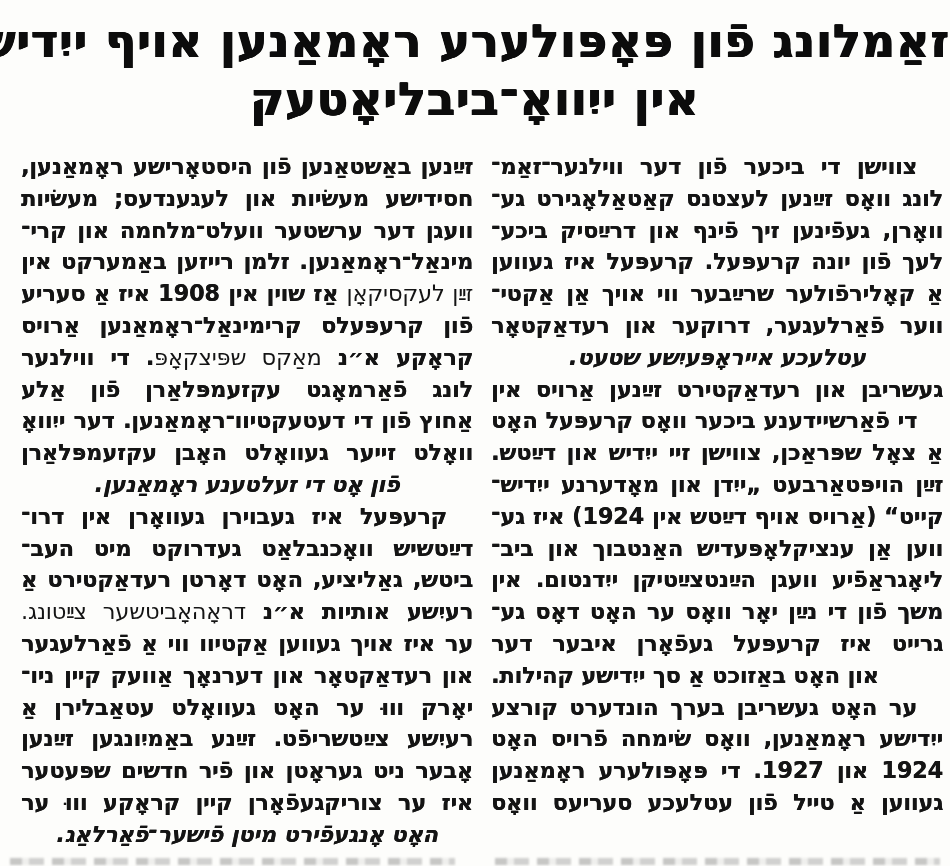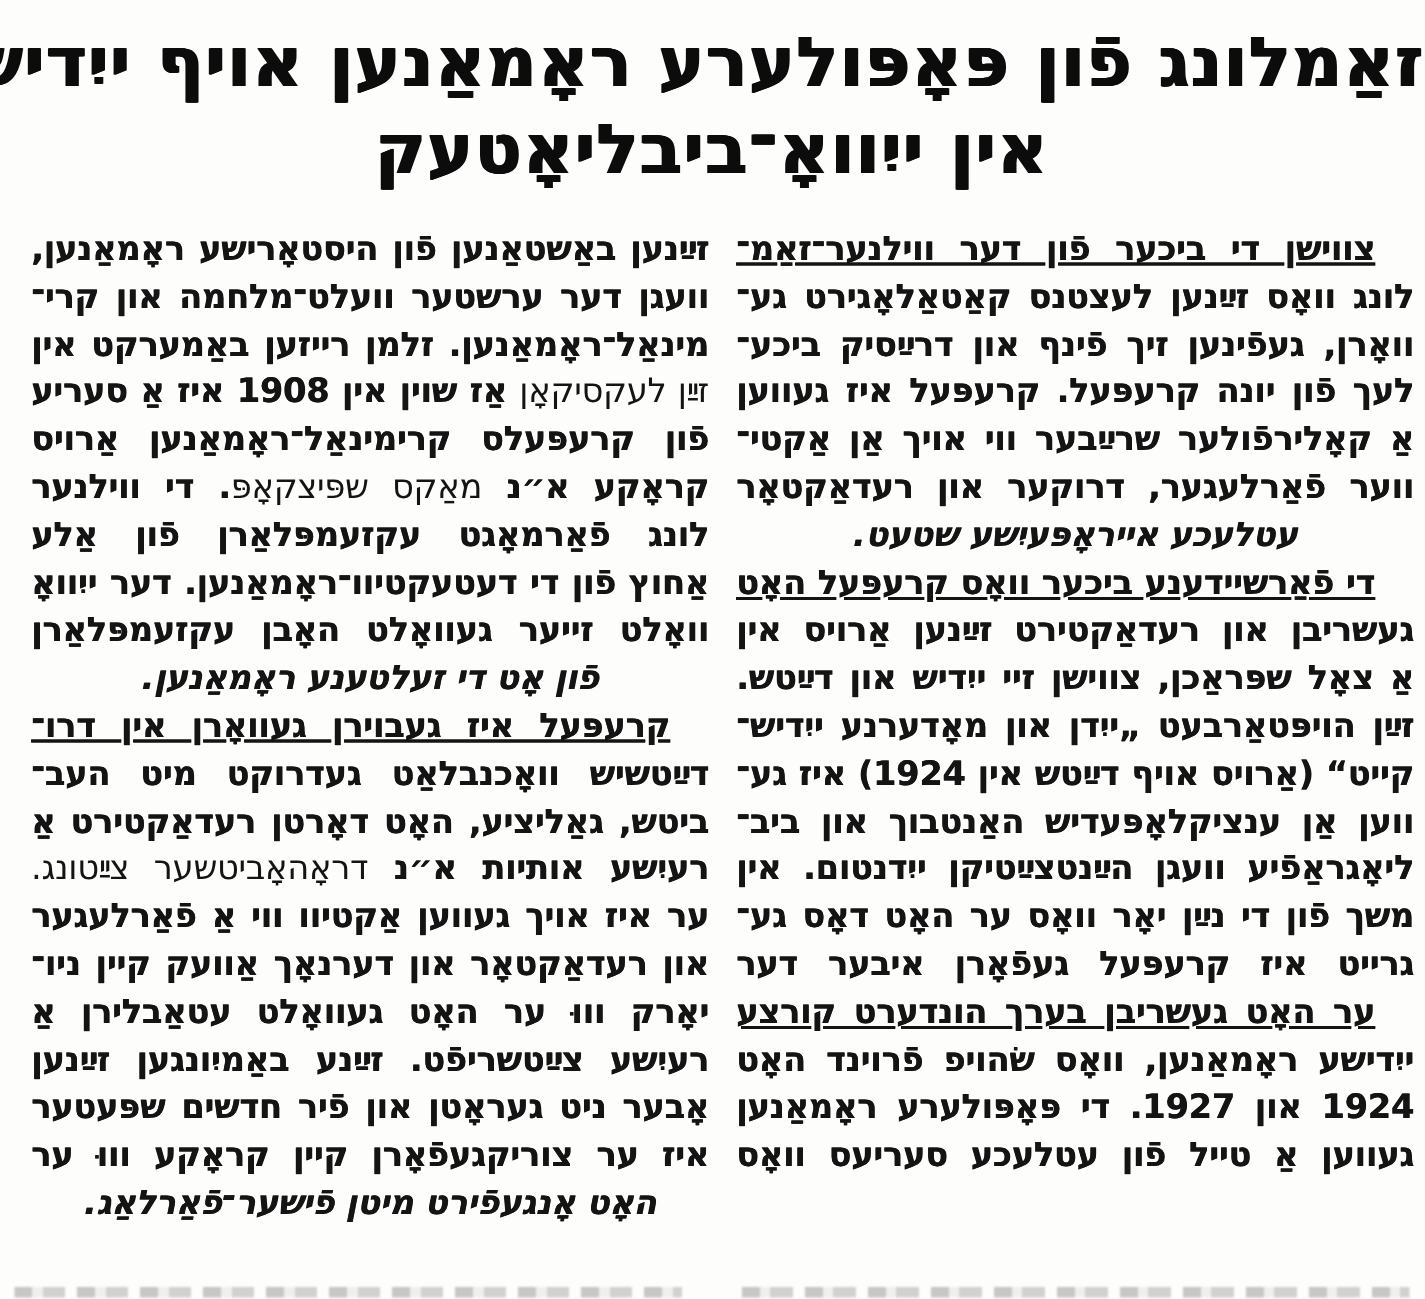--- a/index.html
+++ b/index.html
@@ -44,21 +44,21 @@
     height: 31.8px;
     line-height: 31.8px;
     font-size: 22.5px;
     font-weight: 700;
     letter-spacing: -0.2px;
     text-align: justify;
     text-align-last: justify;
     overflow: hidden;
     text-shadow: 0.25px 0 0 currentColor;
   }
-  .p-indent { padding-right: 26px; text-decoration: underline; }
+  .p-indent { padding-right: 26px; }
   .align-center { text-align-last: center; font-style: italic; }
   .align-left  { text-align-last: left; }
   .light {
     font-weight: 400;
     text-shadow: none;
   }
   .cutoff {
     position: absolute;
     top: 858px;
     height: 7px;
@@ -83,36 +83,38 @@
   </div>
 
   <div class="col col-first" id="col-first">
       <div class="line p-indent">צווישן די ביכער פֿון דער ווילנער־זאַמ־</div>
       <div class="line">לונג וואָס זײַנען לעצטנס קאַטאַלאָגירט גע־</div>
       <div class="line">וואָרן, געפֿינען זיך פֿינף און דרײַסיק ביכע־</div>
       <div class="line">לעך פֿון יונה קרעפּעל. קרעפּעל איז געווען</div>
       <div class="line">אַ קאָלירפֿולער שרײַבער ווי אויך אַן אַקטי־</div>
       <div class="line">ווער פֿאַרלעגער, דרוקער און רעדאַקטאָר אין</div>
       <div class="line align-center">עטלעכע אייראָפּעיִשע שטעט.</div>
+      <div class="line">געשריבן און רעדאַקטירט זײַנען אַרויס אין</div>
       <div class="line p-indent">די פֿאַרשיידענע ביכער וואָס קרעפּעל האָט</div>
-      <div class="line">געשריבן און רעדאַקטירט זײַנען אַרויס אין</div>
       <div class="line">אַ צאָל שפּראַכן, צווישן זיי ייִדיש און דײַטש.</div>
       <div class="line">זײַן הויפּטאַרבעט „ייִדן און מאָדערנע ייִדיש־</div>
       <div class="line">קייט“ (אַרויס אויף דײַטש אין 1924) איז גע־</div>
       <div class="line">ווען אַן ענציקלאָפּעדיש האַנטבוך און ביב־</div>
       <div class="line">ליאָגראַפֿיע וועגן הײַנטצײַטיקן ייִדנטום. אין</div>
       <div class="line">משך פֿון די נײַן יאָר וואָס ער האָט דאָס גע־</div>
       <div class="line">גרייט איז קרעפּעל געפֿאָרן איבער דער וועלט</div>
+      <div class="line align-left">און האָט באַזוכט אַ סך ייִדישע קהילות.</div>
       <div class="line p-indent">ער האָט געשריבן בערך הונדערט קורצע</div>
-      <div class="line">ייִדישע ראָמאַנען, וואָס שׂהויפ פֿרוינד האָט</div>
+      <div class="line">ייִדישע ראָמאַנען, וואָס שׂימחה פֿרויס האָט</div>
       <div class="line">1924 און 1927. די פּאָפּולערע ראָמאַנען זײַנען</div>
       <div class="line">געווען אַ טייל פֿון עטלעכע סעריעס וואָס</div>
     </div>
   <div class="col col-second" id="col-second">
       <div class="line">זײַנען באַשטאַנען פֿון היסטאָרישע ראָמאַנען,</div>
+      <div class="line">חסידישע מעשׂיות און לעגענדעס; מעשׂיות</div>
       <div class="line">וועגן דער ערשטער וועלט־מלחמה און קרי־</div>
       <div class="line">מינאַל־ראָמאַנען. זלמן רייזען באַמערקט אין</div>
       <div class="line"><span class="light">זײַן לעקסיקאָן</span><span> אַז שוין אין 1908 איז אַ סעריע</span></div>
       <div class="line">פֿון קרעפּעלס קרימינאַל־ראָמאַנען אַרויס אין</div>
       <div class="line"><span>קראָקע א״נ </span><span class="light">מאַקס שפּיצקאָפּ</span><span>. די ווילנער זאַמ־</span></div>
       <div class="line">לונג פֿאַרמאָגט עקזעמפּלאַרן פֿון אַלע סעריעס</div>
       <div class="line">אַחוץ פֿון די דעטעקטיוו־ראָמאַנען. דער ייִוואָ</div>
       <div class="line">וואָלט זייער געוואָלט האָבן עקזעמפּלאַרן אויך</div>
       <div class="line align-center">פֿון אָט די זעלטענע ראָמאַנען.</div>
       <div class="line p-indent">קרעפּעל איז געבוירן געוואָרן אין דרו־</div>

